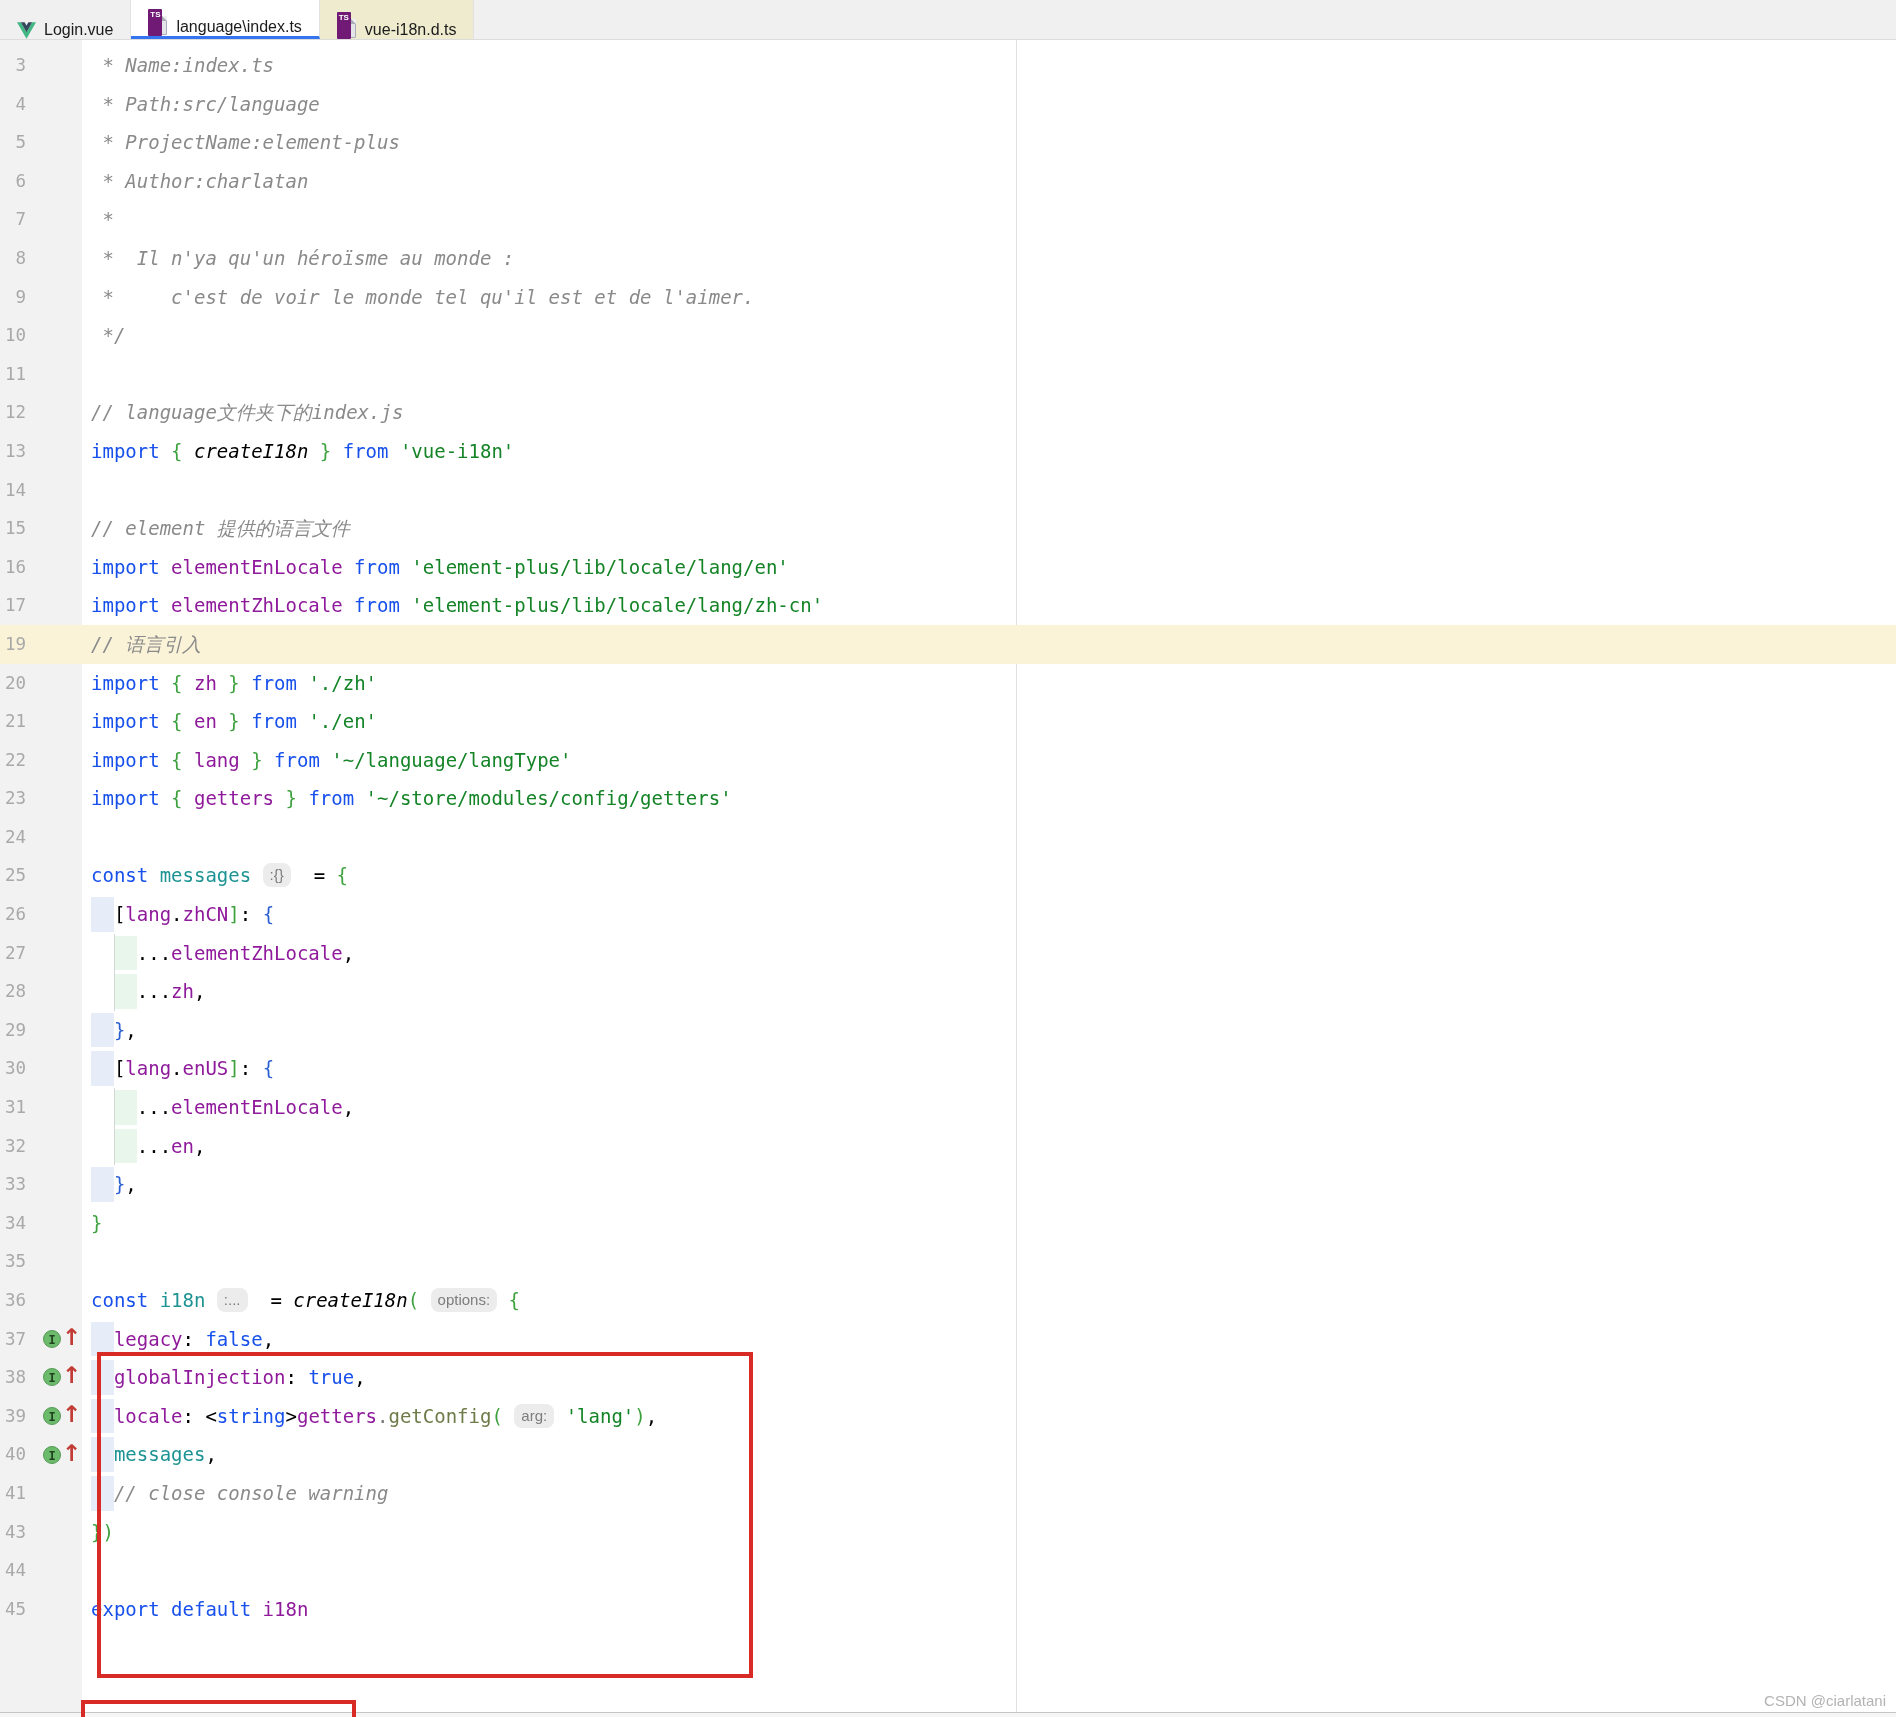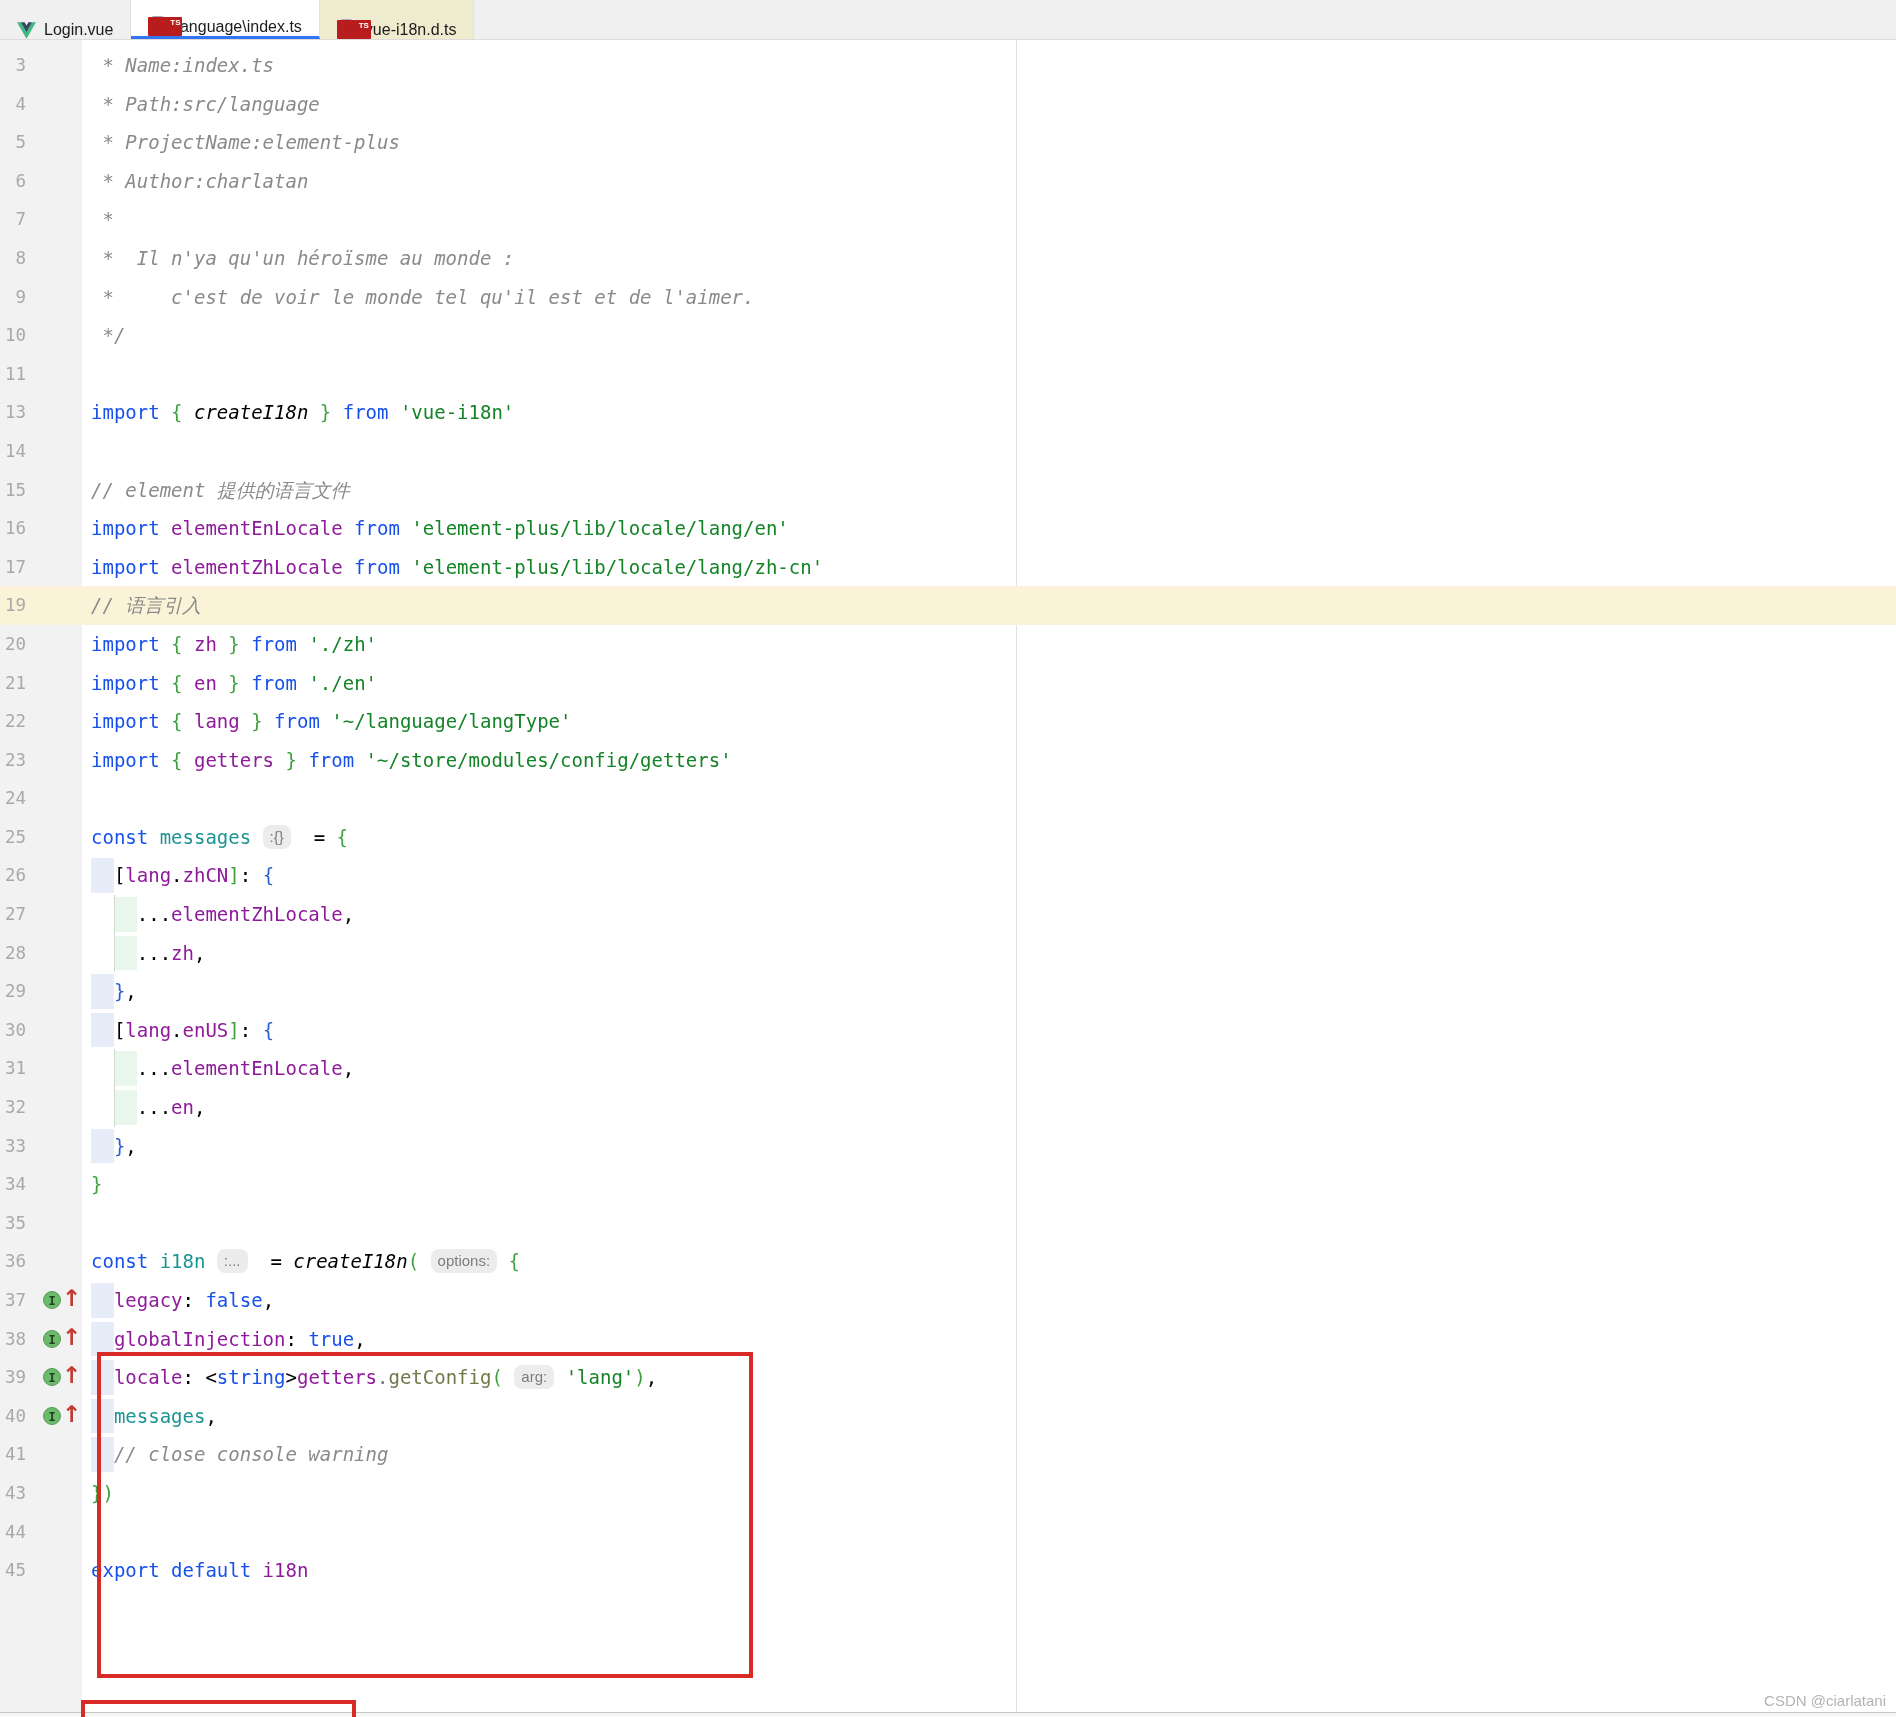--- a/index.html
+++ b/index.html
@@ -11,22 +11,22 @@
   .tab{display:flex;align-items:flex-end;gap:8px;padding:0 17px;font-size:16px;color:#1b1b1b;
     border-right:1px solid #e2e2e2;cursor:default;white-space:nowrap;box-sizing:border-box;}
   .tab.active{background:#ffffff;border-bottom:3px solid #3574f0;}
   .tab.modified{background:#efebcf;}
 
   .tsicon{position:relative;width:20px;height:20px;display:inline-block;flex:0 0 20px;}
   .tsicon .page{position:absolute;left:4px;top:0;width:13px;height:17px;background:#e3e5e8;
     border:1px solid #a9aeb6;border-radius:1px;}
   .tsicon .page:after{content:"";position:absolute;right:-1px;top:-1px;width:0;height:0;
     border-left:5px solid #a9aeb6;border-top:5px solid #f0f0f0;}
-  .tsicon .badge{position:absolute;left:0;bottom:0;width:14px;height:19px;background:#b91c1c;
-    color:#fff;font:bold 8px/11px "Liberation Sans",sans-serif;text-align:center;border-radius:1px;padding-left:20px;}
+  .tsicon .badge{position:absolute;left:0;bottom:0;width:14px;height:27px;background:#701a75;
+    color:#fff;font:bold 8px/11px "Liberation Sans",sans-serif;text-align:center;border-radius:1px;}
 
   
   .editor{position:absolute;left:0;top:40px;width:1896px;height:1677px;background:#ffffff;}
   .gutter-strip{position:absolute;left:0;top:0;width:82px;height:100%;background:#f2f2f2;z-index:0;}
   .margin-guide{position:absolute;left:1016px;top:0;width:1px;height:100%;background:#e0e0e0;z-index:0;}
   #lines{position:absolute;left:0;top:0;width:100%;padding-top:6px;z-index:1;}
 
   .row{position:relative;display:flex;align-items:center;height:38.6px;width:1896px;z-index:1;}
   .row.hl{background:#faf3d8;}
   .lnum{width:26px;text-align:right;color:#a9a9a9;font:17.5px/38.6px "DejaVu Sans Mono",monospace;
@@ -135,20 +135,25 @@
         <span class="lnum">10</span>
         <span class="gicon"></span>
         <span class="code"><span class="tk-cm"> */</span></span>
       </div>
       <div class="row">
         <span class="lnum">11</span>
         <span class="gicon"></span>
         <span class="code"></span>
       </div>
       <div class="row">
+        <span class="lnum">12</span>
+        <span class="gicon"></span>
+        <span class="code"><span class="tk-cm">// language文件夹下的index.js</span></span>
+      </div>
+      <div class="row">
         <span class="lnum">13</span>
         <span class="gicon"></span>
         <span class="code"><span class="tk-kw">import </span><span class="tk-b1">{ </span><span class="tk-fn">createI18n</span><span class="tk-b1"> }</span><span class="tk-kw"> from </span><span class="tk-str">'vue-i18n'</span></span>
       </div>
       <div class="row">
         <span class="lnum">14</span>
         <span class="gicon"></span>
         <span class="code"></span>
       </div>
       <div class="row">

